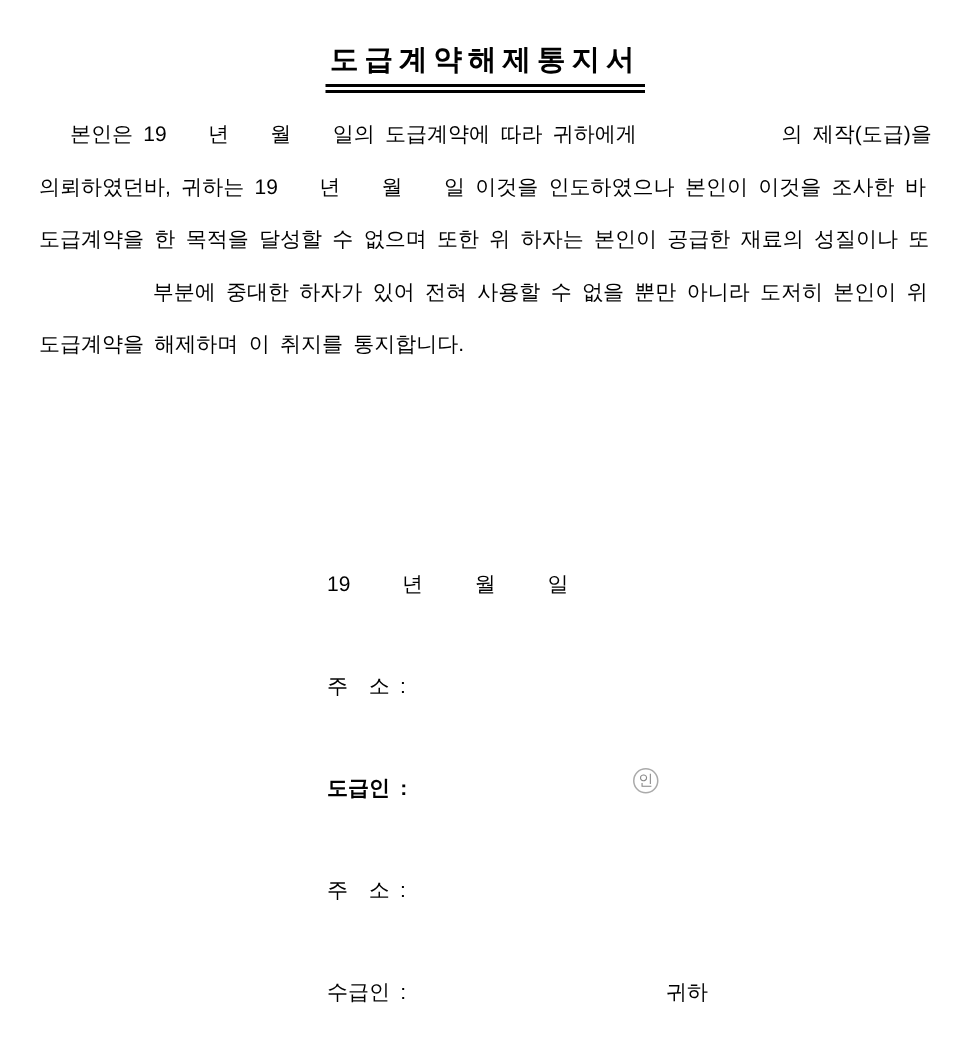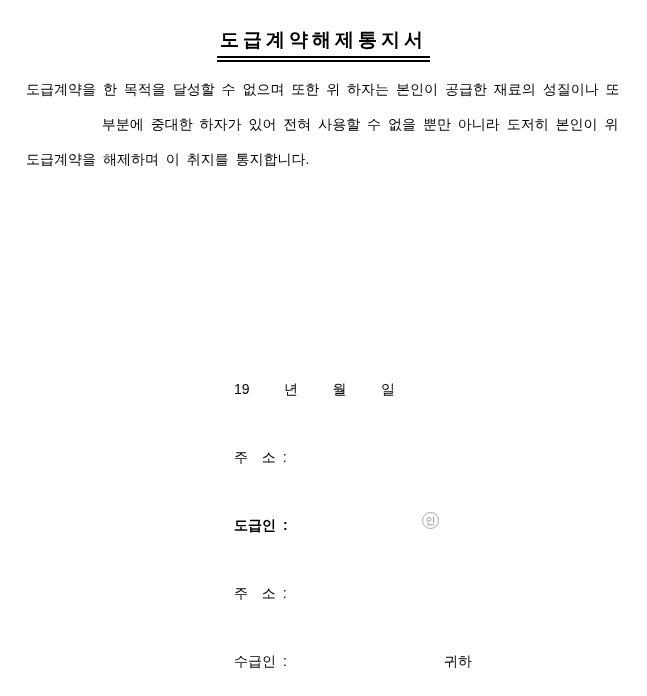--- a/index.html
+++ b/index.html
@@ -44,21 +44,20 @@
     color: #000000;
   }
   .sig-line {
     position: absolute;
     left: 218px;
     white-space: pre;
     font-size: 14px;
     line-height: 18px;
     word-spacing: 3px;
     color: #000000;
-    margin-left: 16px;
   }
   .sig-date      { top: 380px; }
   .sig-addr1     { top: 448px; }
   .sig-contract  { top: 516px; font-weight: bold; }
   .sig-addr2     { top: 584px; }
   .sig-subcontr  { top: 652px; }
   .seal-mark {
     position: absolute;
     left: 422px;
     top: 512px;
@@ -86,20 +85,22 @@
 </head>
 <body>
 
 <div class="page">
 
   <div class="doc-title-wrap">
     <span class="doc-title">도급계약해제통지서</span>
   </div>
 
   <div class="paragraph">
+    <div class="para-line">   본인은 19    년    월    일의 도급계약에 따라 귀하에게              의 제작(도급)을</div>
+    <div class="para-line">의뢰하였던바, 귀하는 19    년    월    일 이것을 인도하였으나 본인이 이것을 조사한 바</div>
     <div class="para-line">도급계약을 한 목적을 달성할 수 없으며 또한 위 하자는 본인이 공급한 재료의 성질이나 또</div>
     <div class="para-line">           부분에 중대한 하자가 있어 전혀 사용할 수 없을 뿐만 아니라 도저히 본인이 위</div>
     <div class="para-line">도급계약을 해제하며 이 취지를 통지합니다.</div>
   </div>
 
   <div class="sig-line sig-date">19     년     월     일</div>
 
   <div class="sig-line sig-addr1">주  소 :</div>
 
   <div class="sig-line sig-contract">도급인 :</div>

